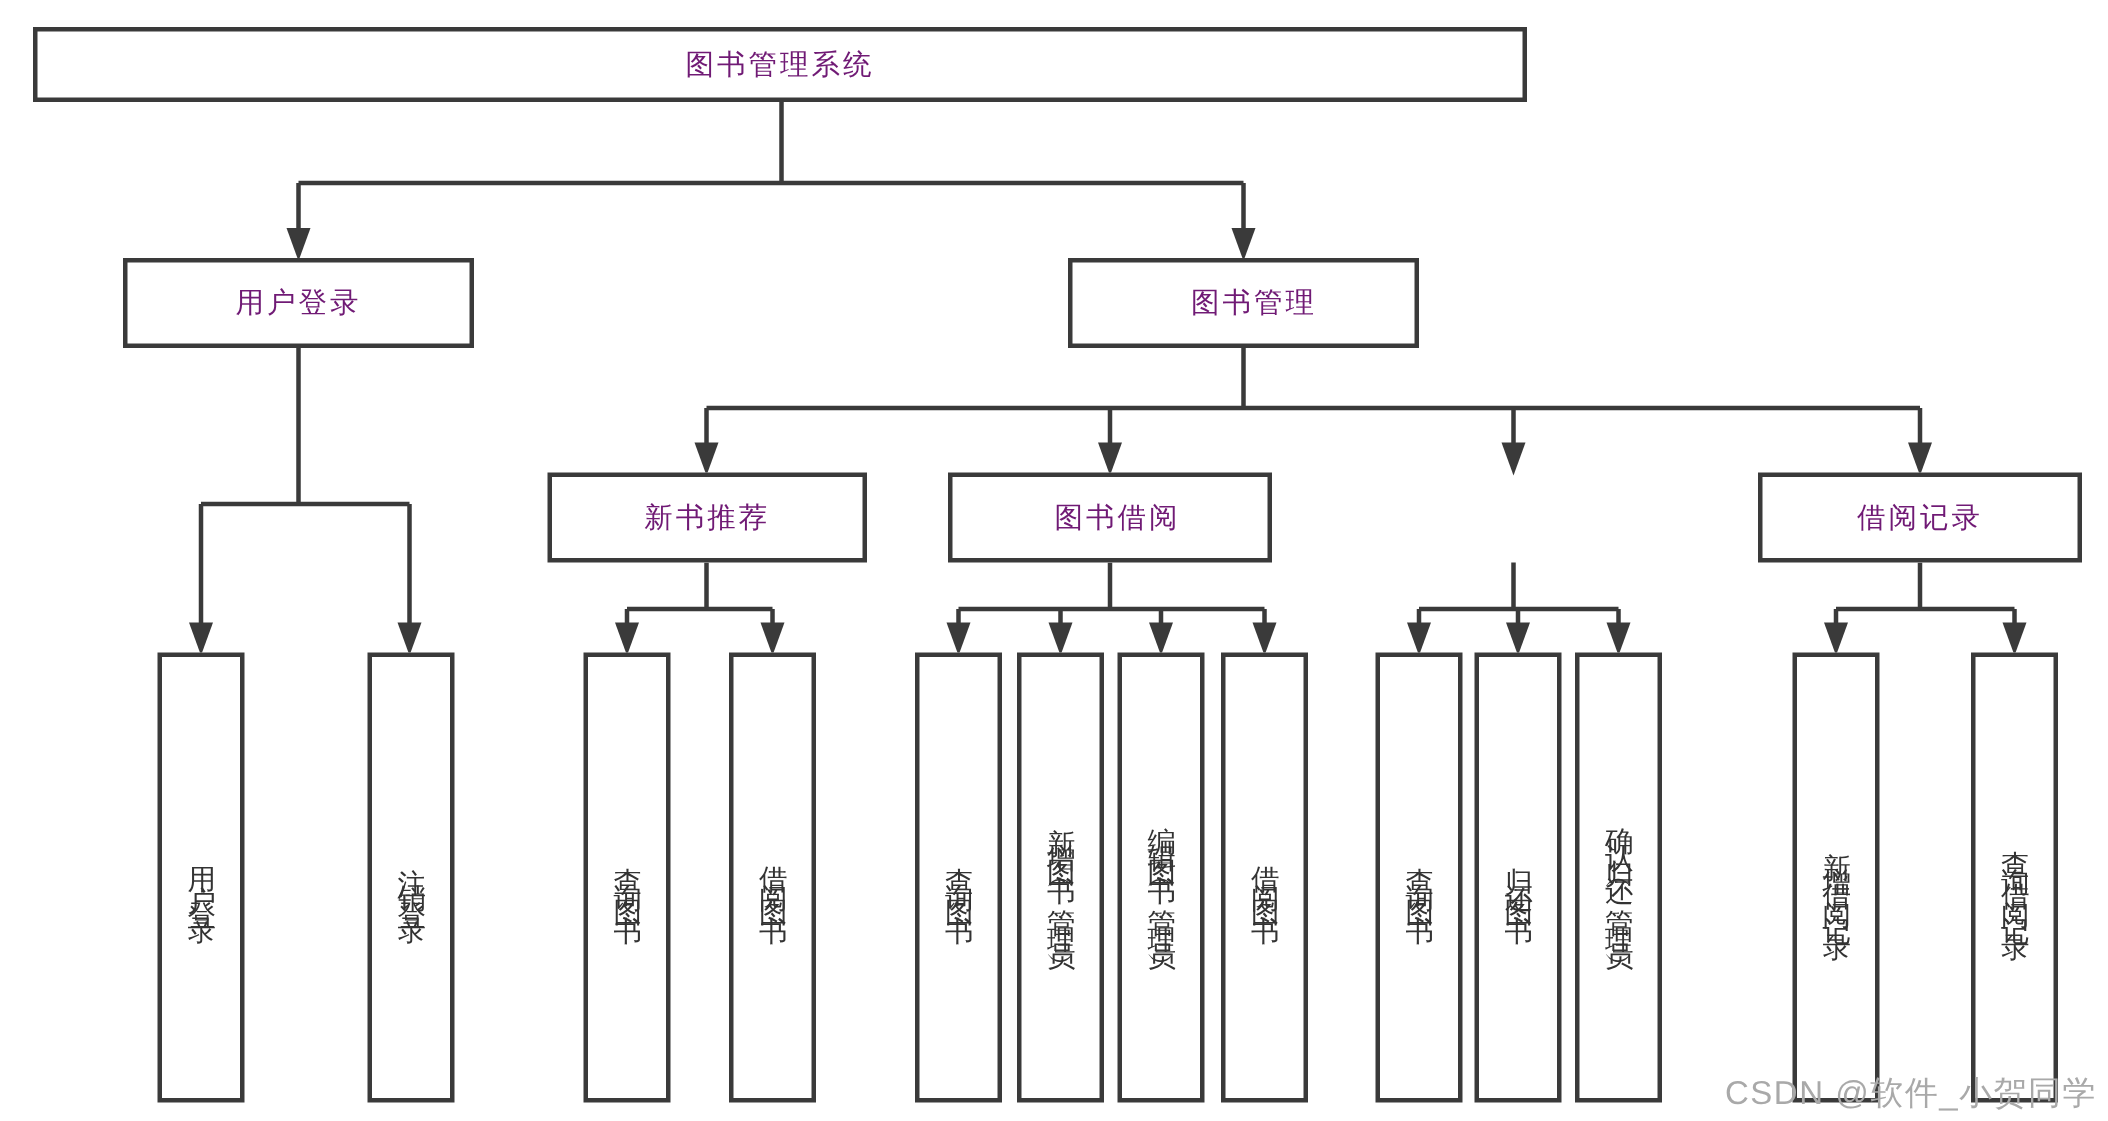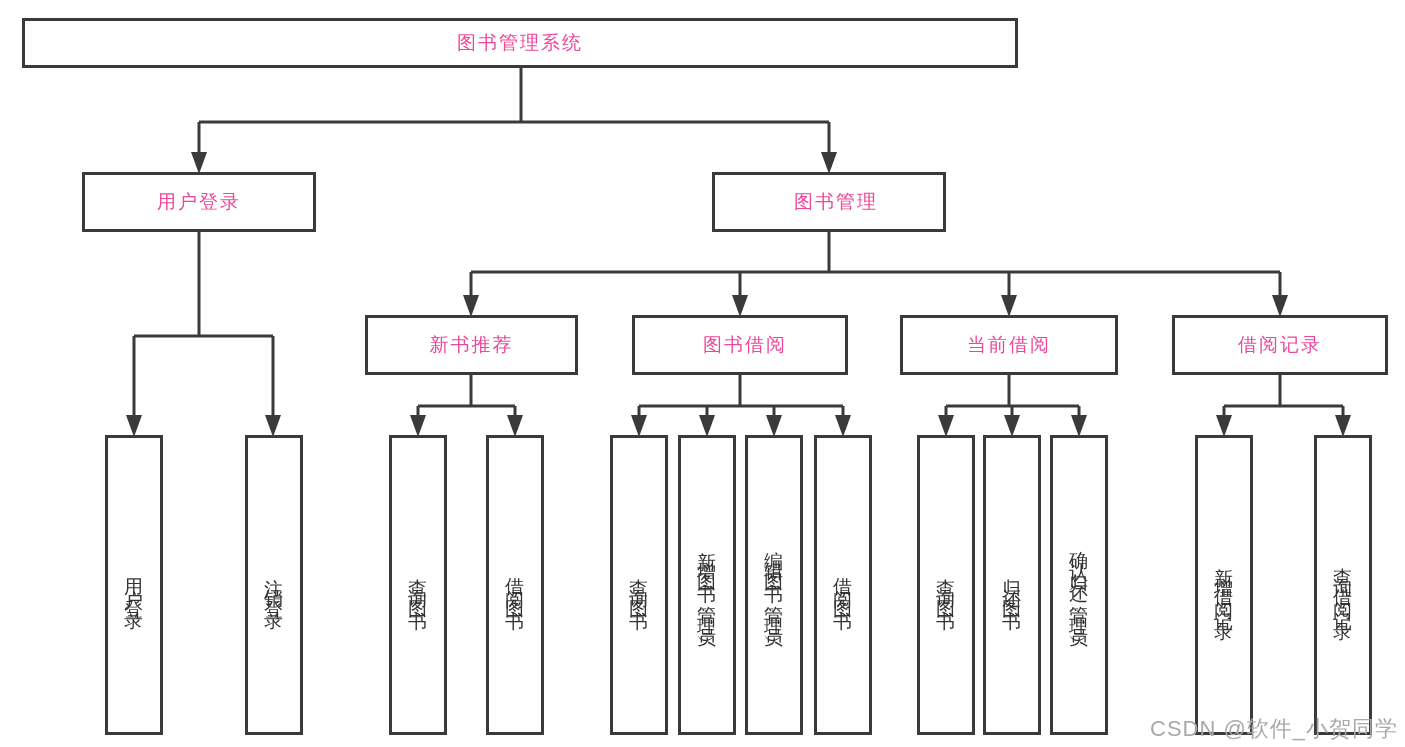--- a/index.html
+++ b/index.html
@@ -23,21 +23,21 @@
   
   .hnode {
     position: absolute;
     background: #ffffff;
     border: 3px solid #3a3a3a;
     display: flex;
     align-items: center;
     justify-content: center;
     font-size: 19px;
     letter-spacing: 2px;
-    color: #ec4899;
+    color: #701a75;
   }
 
   
   .vnode {
     position: absolute;
     top: 435px;
     width: 58px;
     height: 300px;
     background: #ffffff;
     border: 3px solid #3a3a3a;
@@ -125,21 +125,20 @@
     </g>
   </svg>
 
   <div class="hnode" id="n-root">图书管理系统</div>
 
   <div class="hnode" id="n-login">用户登录</div>
   <div class="hnode" id="n-mgmt">图书管理</div>
 
   <div class="hnode" id="n-nb">新书推荐</div>
   <div class="hnode" id="n-bb">图书借阅</div>
-  <div class="hnode" id="n-cb">当前借阅</div>
   <div class="hnode" id="n-br">借阅记录</div>
 
   <div class="vnode" id="l-login">
     <span class="vtext">用户登录</span>
   </div>
   <div class="vnode" id="l-logout">
     <span class="vtext">注销登录</span>
   </div>
 
   <div class="vnode" id="l-nb-q">

